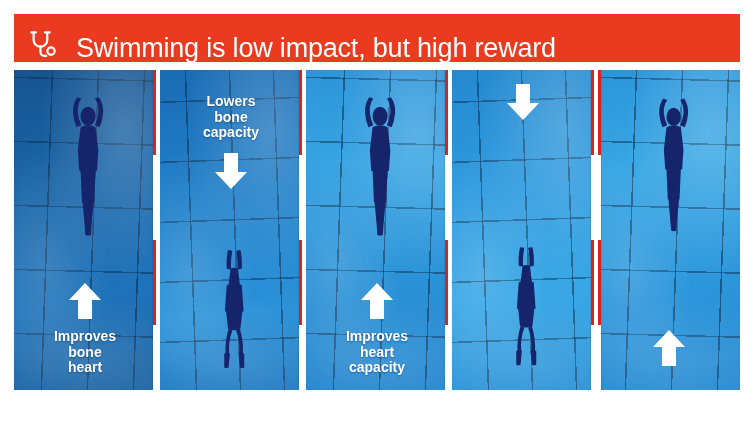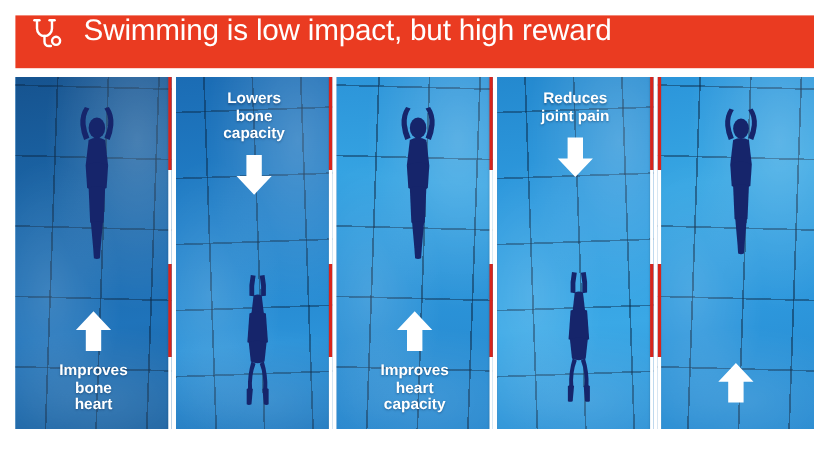--- a/index.html
+++ b/index.html
@@ -17,21 +17,21 @@
     background: #ffffff;
   }
 
   
   #header {
     position: absolute;
     left: 14px; top: 14px;
     width: 726px; height: 48px;
     background: #ea3b21;
     display: flex;
-    align-items: flex-start;
+    align-items: flex-end;
     padding-left: 12px;
   }
   #header .steth {
     width: 34px; height: 34px;
     flex: 0 0 34px;
     display: block;
     margin-right: 16px;
   }
   #header .title {
     color: #ffffff;
@@ -127,21 +127,21 @@
   .caption {
     color: #ffffff;
     font-size: 14px;
     font-weight: bold;
     line-height: 1.12;
     text-align: center;
     text-shadow: 0 1px 2px rgba(0,40,80,0.45);
     font-family: "Liberation Sans", sans-serif;
   }
   .callout.bottom .arrow { margin-bottom: 8px; }
-  .callout.top .caption  { margin-bottom: 10px; }
+  .callout.top .caption  { margin-bottom: 10px; margin-top: 12px; }
 </style>
 </head>
 <body>
 
 <div id="page">
 
   <div id="header">
     <svg class="steth" viewBox="0 0 40 40" aria-hidden="true">
       <g fill="none" stroke="#ffffff" stroke-width="2.6" stroke-linecap="round" stroke-linejoin="round">
         <path d="M9 6 v8 a8 8 0 0 0 16 0 V6"></path>
@@ -264,24 +264,20 @@
             <path d="M38 60 q12 -5 24 0 l3 42 q-15 7 -30 0 z"></path>
             <path d="M37 102 q13 -5 26 0 l-3 28 q-10 5 -20 0 z"></path>
             <path d="M41 130 q-6 20 -5 40 l6 1 q-2 -20 5 -38 z"></path>
             <path d="M59 130 q6 20 5 40 l-6 1 q2 -20 -5 -38 z"></path>
             <path d="M34 170 q5 -3 9 0 l-2 22 q-4 2 -7 0 z"></path>
             <path d="M66 170 q-5 -3 -9 0 l2 22 q4 2 7 0 z"></path>
           </g>
         </svg>
       </div>
       <div class="callout top">
-        <div class="caption">
-          <div>Reduces</div>
-          <div>joint pain</div>
-        </div>
         <svg class="arrow" viewBox="0 0 34 40" aria-hidden="true">
           <path d="M17 38 L33 21 H24 V2 H10 V21 H1 Z" fill="#ffffff"></path>
         </svg>
       </div>
     </div>
 
     <div class="panel">
       <div class="water shade-e"></div>
       <div class="grid"></div>
       <div class="caustics"></div>

